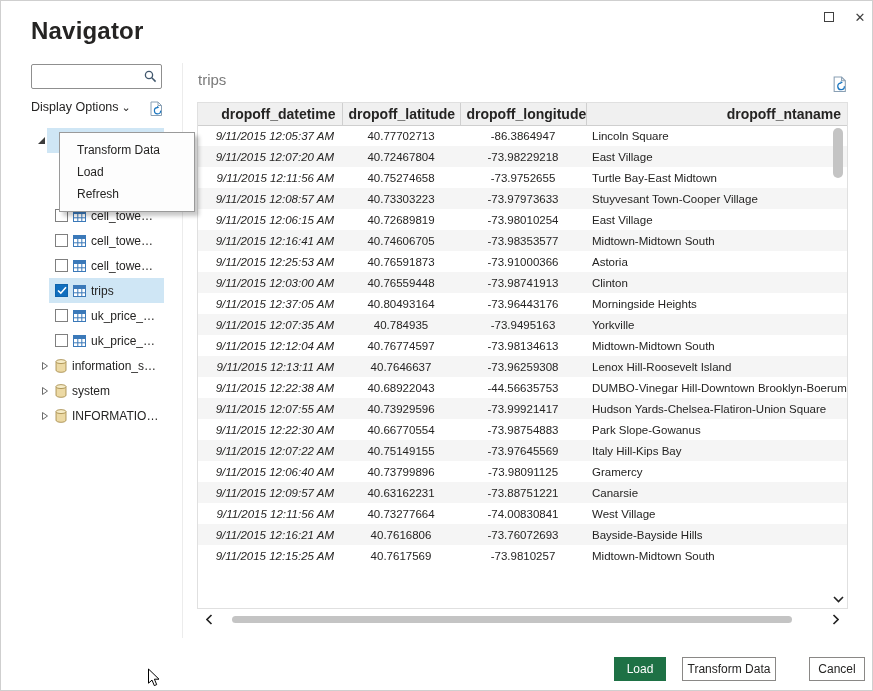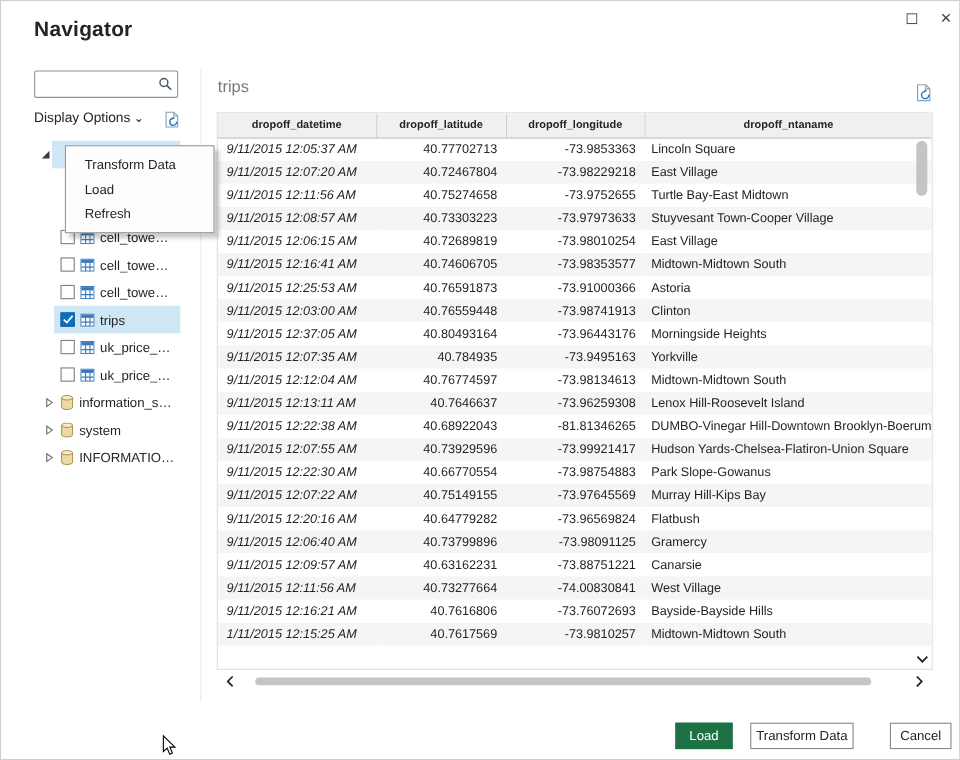--- a/index.html
+++ b/index.html
@@ -8,21 +8,21 @@
     font-family:"Liberation Sans","DejaVu Sans",sans-serif;
     -webkit-font-smoothing:antialiased;
   }
   .dialog {
     position:relative; width:873px; height:691px;
     background:#fff; border:1px solid #cfcfcf; overflow:hidden;
   }
   
   .title {
     position:absolute; left:30px; top:16px;
-    font-size:19px; font-weight:600; color:#252423; letter-spacing:.2px;
+    font-size:24px; font-weight:600; color:#252423; letter-spacing:.2px;
   }
   .win-btn {
     position:absolute; top:4px; width:26px; height:24px;
     display:flex; align-items:center; justify-content:center;
     color:#404040; cursor:default; font-size:13px;
   }
   .btn-max { left:815px; }
   .btn-close { left:846px; }
 
   
@@ -74,33 +74,33 @@
   .preview-title { position:absolute; left:197px; top:70px; font-size:15px; color:#7a7a7a; }
   .refresh-preview { position:absolute; left:831px; top:75px; line-height:0; }
 
   .table-wrap {
     position:absolute; left:196px; top:101px; width:651px; height:507px;
     border:1px solid #e0e0e0; overflow:hidden; background:#fff;
   }
   table { border-collapse:collapse; table-layout:fixed; width:100%; }
   th {
     height:22px; background:var(--header-bg,#f0f0f0);
-    font-size:10px; font-weight:700; color:#252423; text-align:center;
+    font-size:14px; font-weight:700; color:#252423; text-align:right;
     padding:0 6px; border-right:1px solid #cfcfcf; border-bottom:1px solid #cfcfcf;
     white-space:nowrap; overflow:hidden;
   }
   th:last-child { border-right:none;margin-top:16px; }
   th.c0 { width:144px; } th.c1 { width:118px; } th.c2 { width:126px; }
   td {
     height:21px; font-size:11.5px; color:#252423; padding:0 8px;
     white-space:nowrap; overflow:hidden;
   }
   tbody tr:nth-child(even) td { background:var(--stripe-bg,#f5f5f5); }
-  td.c0 { font-style:italic; text-align:left; }
-  td.c1, td.c2 { text-align:right; }
+  td.c0 { font-style:italic; text-align:right; }
+  td.c1, td.c2 { text-align:center; }
   td.c3 { padding-left:6px; }
 
   .vscroll { position:absolute; right:1px; top:23px; bottom:1px; width:15px; }
   .vthumb { position:absolute; left:2px; top:2px; width:10px; height:50px; background:#c4c4c4; border-radius:6px; }
   .vchevron { position:absolute; left:2px; bottom:4px; line-height:0; }
 
   .hscroll { position:absolute; left:197px; top:610px; width:649px; height:17px; background:#fff; }
   .hleft  { position:absolute; left:8px;  top:3px; line-height:0; }
   .hright { position:absolute; right:8px; top:3px; line-height:0; }
   .hthumb { position:absolute; left:34px; top:5px; width:560px; height:7px; background:#c4c4c4; border-radius:4px; }
@@ -297,21 +297,21 @@
             <th class="c0">dropoff_datetime</th>
             <th class="c1">dropoff_latitude</th>
             <th class="c2">dropoff_longitude</th>
             <th class="c3">dropoff_ntaname</th>
           </tr>
         </thead>
       <tbody>
           <tr>
             <td class="c0">9/11/2015 12:05:37 AM</td>
             <td class="c1">40.77702713</td>
-            <td class="c2">-73.9853363</td>
+            <td class="c2">-86.3864947</td>
             <td class="c3">Lincoln Square</td>
           </tr>
           <tr>
             <td class="c0">9/11/2015 12:07:20 AM</td>
             <td class="c1">40.72467804</td>
             <td class="c2">-73.98229218</td>
             <td class="c3">East Village</td>
           </tr>
           <tr>
             <td class="c0">9/11/2015 12:11:56 AM</td>
@@ -369,46 +369,40 @@
           </tr>
           <tr>
             <td class="c0">9/11/2015 12:13:11 AM</td>
             <td class="c1">40.7646637</td>
             <td class="c2">-73.96259308</td>
             <td class="c3">Lenox Hill-Roosevelt Island</td>
           </tr>
           <tr>
             <td class="c0">9/11/2015 12:22:38 AM</td>
             <td class="c1">40.68922043</td>
-            <td class="c2">-81.81346265</td>
+            <td class="c2">-44.56635753</td>
             <td class="c3">DUMBO-Vinegar Hill-Downtown Brooklyn-Boerum</td>
           </tr>
           <tr>
             <td class="c0">9/11/2015 12:07:55 AM</td>
             <td class="c1">40.73929596</td>
             <td class="c2">-73.99921417</td>
             <td class="c3">Hudson Yards-Chelsea-Flatiron-Union Square</td>
           </tr>
           <tr>
             <td class="c0">9/11/2015 12:22:30 AM</td>
             <td class="c1">40.66770554</td>
             <td class="c2">-73.98754883</td>
             <td class="c3">Park Slope-Gowanus</td>
           </tr>
           <tr>
             <td class="c0">9/11/2015 12:07:22 AM</td>
             <td class="c1">40.75149155</td>
             <td class="c2">-73.97645569</td>
-            <td class="c3">Murray Hill-Kips Bay</td>
-          </tr>
-          <tr>
-            <td class="c0">9/11/2015 12:20:16 AM</td>
-            <td class="c1">40.64779282</td>
-            <td class="c2">-73.96569824</td>
-            <td class="c3">Flatbush</td>
+            <td class="c3">Italy Hill-Kips Bay</td>
           </tr>
           <tr>
             <td class="c0">9/11/2015 12:06:40 AM</td>
             <td class="c1">40.73799896</td>
             <td class="c2">-73.98091125</td>
             <td class="c3">Gramercy</td>
           </tr>
           <tr>
             <td class="c0">9/11/2015 12:09:57 AM</td>
             <td class="c1">40.63162231</td>
@@ -421,21 +415,21 @@
             <td class="c2">-74.00830841</td>
             <td class="c3">West Village</td>
           </tr>
           <tr>
             <td class="c0">9/11/2015 12:16:21 AM</td>
             <td class="c1">40.7616806</td>
             <td class="c2">-73.76072693</td>
             <td class="c3">Bayside-Bayside Hills</td>
           </tr>
           <tr>
-            <td class="c0">1/11/2015 12:15:25 AM</td>
+            <td class="c0">9/11/2015 12:15:25 AM</td>
             <td class="c1">40.7617569</td>
             <td class="c2">-73.9810257</td>
             <td class="c3">Midtown-Midtown South</td>
           </tr>
         </tbody>
     </table>
     <div class="vscroll">
       <div class="vthumb"></div>
       <div class="vchevron">
         <svg width="11" height="7" viewBox="0 0 11 7">

